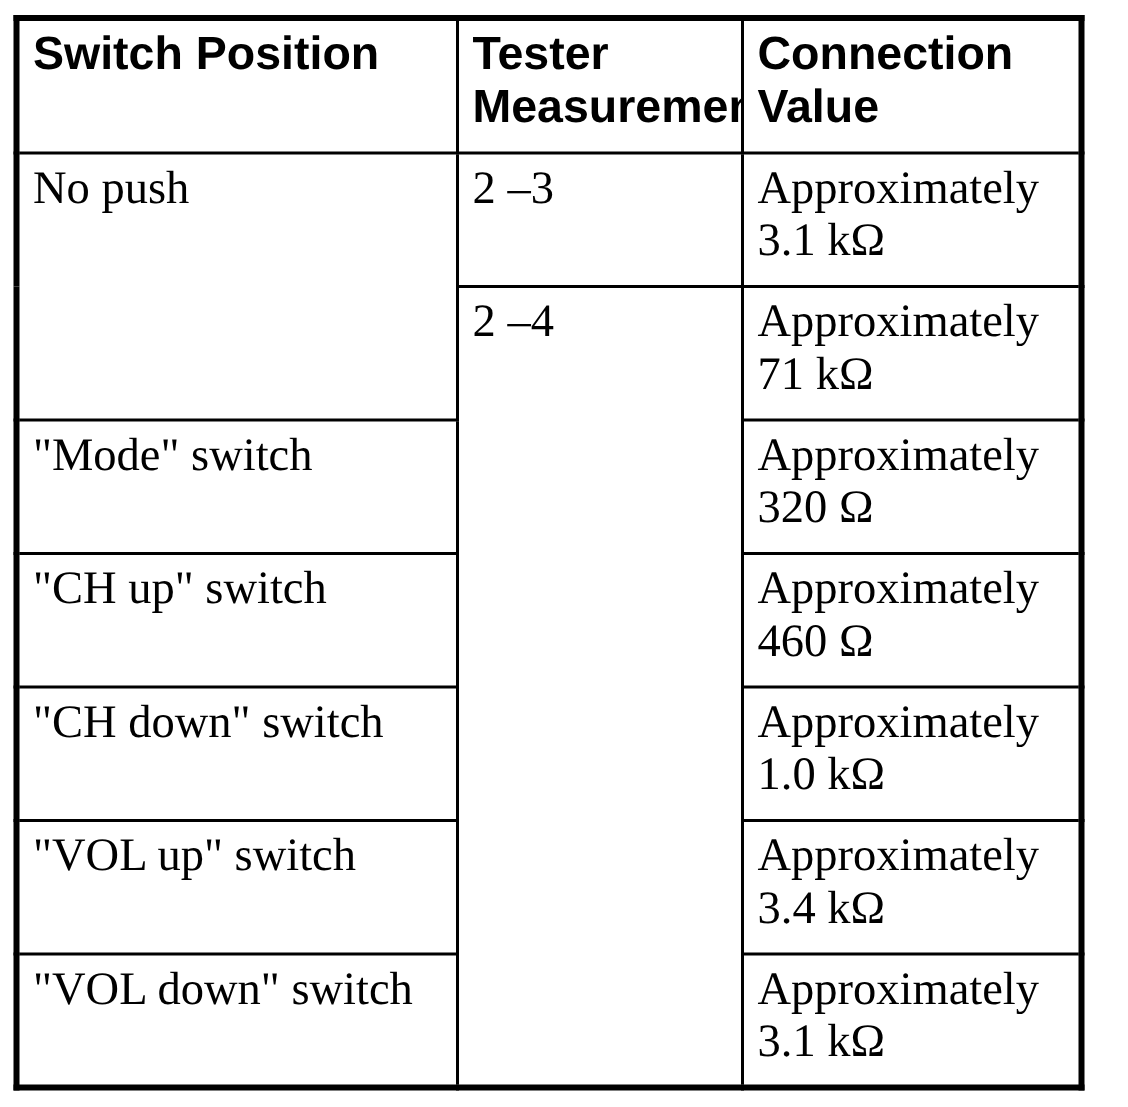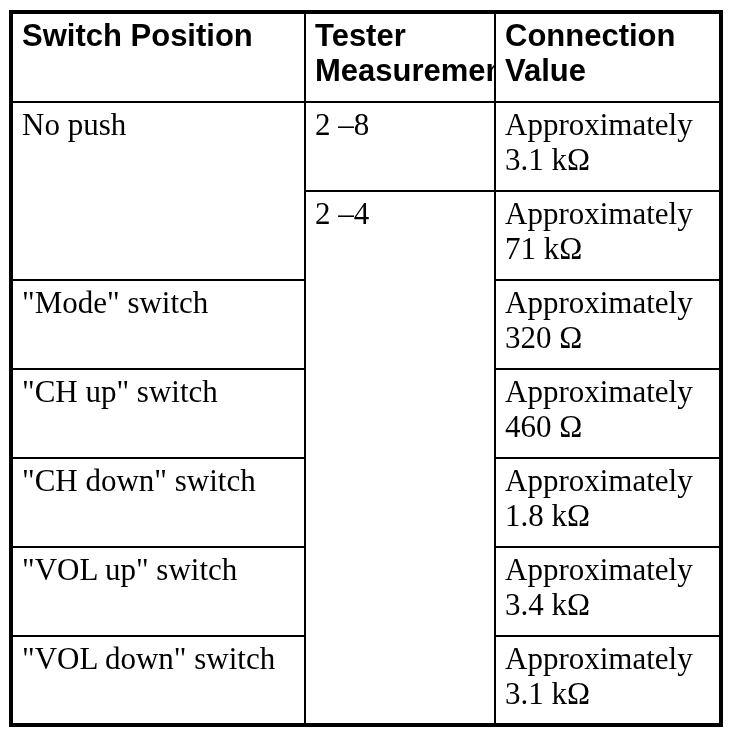--- a/index.html
+++ b/index.html
@@ -58,38 +58,38 @@
     <thead>
       <tr class="head-row">
         <th>Switch Position</th>
         <th>Tester Measurement</th>
         <th>Connection Value</th>
       </tr>
     </thead>
     <tbody>
       <tr class="body-row">
         <td rowspan="2">No push</td>
-        <td>2 –8</td>
+        <td>2 –3</td>
         <td>Approximately 3.1 kΩ</td>
       </tr>
       <tr class="body-row">
         <td rowspan="6">2 –4</td>
         <td>Approximately 71 kΩ</td>
       </tr>
       <tr class="body-row">
         <td>"Mode" switch</td>
         <td>Approximately 320 Ω</td>
       </tr>
       <tr class="body-row">
         <td>"CH up" switch</td>
         <td>Approximately 460 Ω</td>
       </tr>
       <tr class="body-row">
         <td>"CH down" switch</td>
-        <td>Approximately 1.8 kΩ</td>
+        <td>Approximately 1.0 kΩ</td>
       </tr>
       <tr class="body-row">
         <td>"VOL up" switch</td>
         <td>Approximately 3.4 kΩ</td>
       </tr>
       <tr class="body-row">
         <td>"VOL down" switch</td>
         <td>Approximately 3.1 kΩ</td>
       </tr>
     </tbody>

